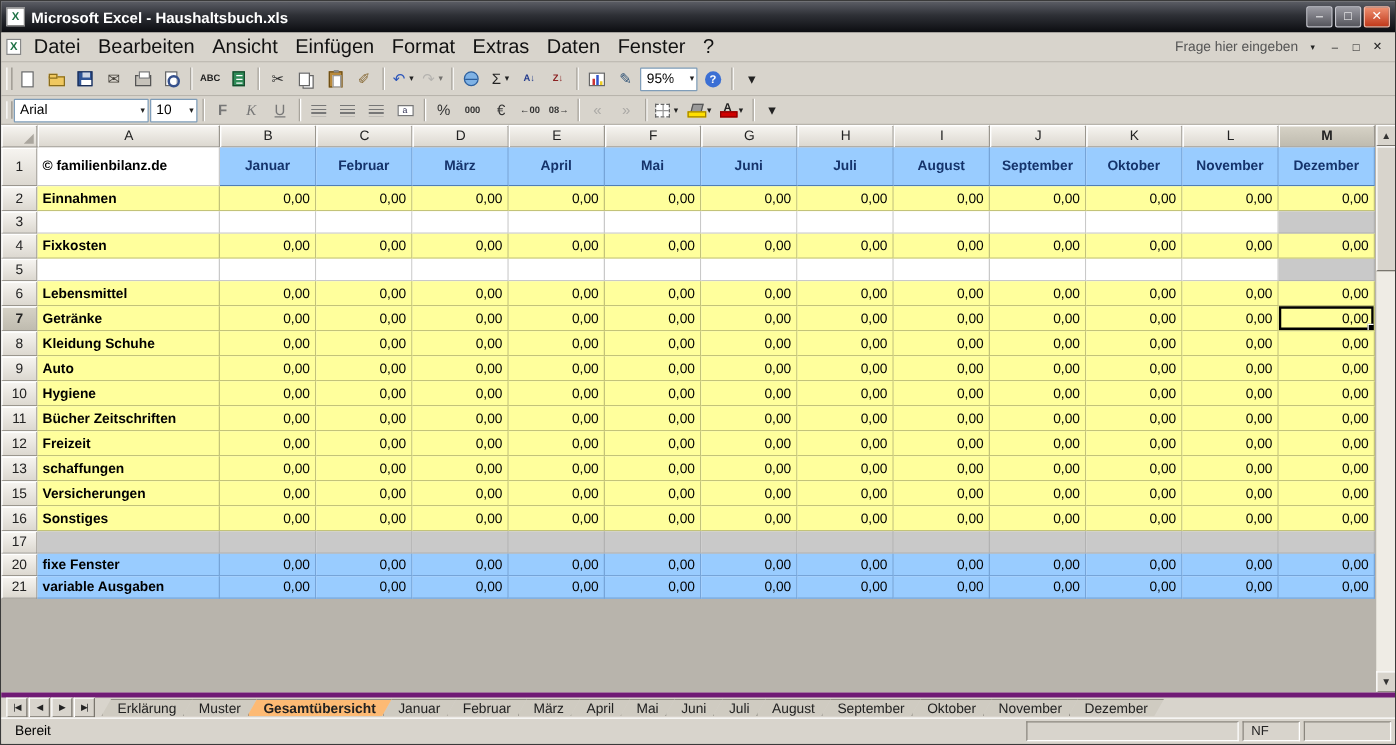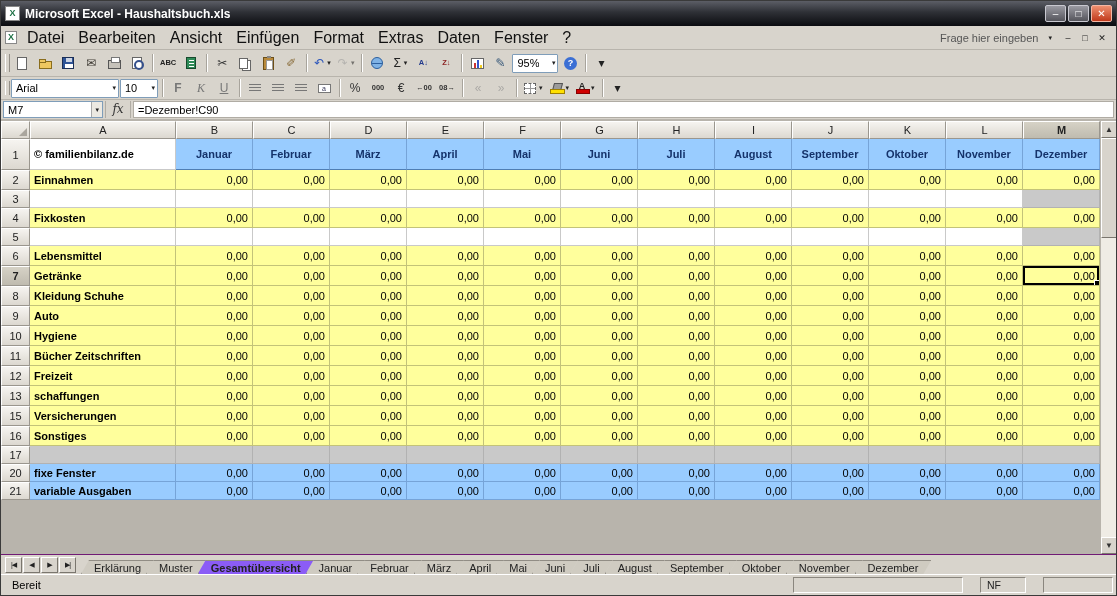--- a/index.html
+++ b/index.html
@@ -112,30 +112,30 @@
   td.selected::after{content:"";position:absolute;right:0;bottom:0;width:4px;height:4px;background:#000;border-left:1px solid #fff;border-top:1px solid #fff}
 
   
   .vscroll{width:17px;flex:0 0 17px;background:#efece5;display:flex;flex-direction:column;border-left:1px solid #b8b4ac;margin-left:auto}
   .scroll-btn{height:17px;flex:0 0 17px;background:#d8d4cc;border:1px solid #fff;border-right-color:#7a766e;border-bottom-color:#7a766e;
     font-size:8px;display:flex;align-items:center;justify-content:center;color:#333}
   .scroll-thumb{height:100px;flex:0 0 100px;background:#d8d4cc;border:1px solid #fff;border-right-color:#7a766e;border-bottom-color:#7a766e}
   .scroll-track{flex:1}
 
   
-  .tabbar{height:20px;flex:0 0 20px;display:flex;align-items:flex-end;background:#d8d4cc;border-top:1px solid #701a75;padding-left:3px;overflow:hidden}
+  .tabbar{height:20px;flex:0 0 20px;display:flex;align-items:center;background:#d8d4cc;border-top:4px solid #701a75;padding-left:3px;overflow:hidden}
   .tab-nav{display:flex;align-items:center;gap:1px;padding:1px 5px 1px 1px}
   .nav-btn{width:17px;height:16px;background:#d8d4cc;border:1px solid #fff;border-right-color:#7a766e;border-bottom-color:#7a766e;
     font-size:7px;display:flex;align-items:center;justify-content:center;color:#222;letter-spacing:-1px}
   .tabs{display:flex;align-items:stretch}
   .tab{position:relative;margin-left:-8px;padding:2px 13px 0;font-size:11px;display:flex;align-items:center;white-space:nowrap;
     background:#cfcbc1;color:#222;clip-path:polygon(8px 0,100% 0,calc(100% - 8px) 100%,0 100%);
     box-shadow:inset 0 1px 0 #918d85,inset 1px 0 0 #918d85}
   .tabs .tab:first-child{margin-left:0}
-  .tab.active{background:#8b5cf6;font-weight:bold;z-index:3}
+  .tab.active{background:#fdba74;font-weight:bold;z-index:3}
 
   
   .statusbar{height:21px;flex:0 0 21px;display:flex;align-items:center;background:#d8d4cc;border-top:1px solid #fff;padding:1px 3px;gap:3px;font-size:11px}
   .status-msg{padding:0 8px}
   .status-fill{flex:1}
   .status-panel{height:16px;border:1px solid;border-color:#8a867e #fff #fff #8a867e;padding:0 6px;display:flex;align-items:center;min-width:34px;font-size:10.5px;color:#222}
 </style>
 </head>
 <body>
 
@@ -328,28 +328,20 @@
           <span class="cssic ic-font-color" data-name="font-color-icon"></span>
           <span class="caret" data-name="dropdown-caret-icon">▾</span>
         </span>
         <span class="tb-sep" data-name="toolbar-separator"></span>
         <span class="tb-btn" data-name="toolbar-options-button">
           <span class="glyph" data-name="chevron-down-icon" style="color: rgb(34, 34, 34);">▾</span>
         </span>
       </span>
   </div>
 
-  <div class="formulabar" data-name="formula-bar">
-    <span class="namebox" data-name="name-box">
-      <span data-name="name-box-value">M7</span>
-      <span class="caret" data-name="name-box-dropdown-icon">▾</span>
-    </span>
-    <span class="fx" data-name="insert-function-button">fx</span>
-    <span class="formula-field" data-name="formula-input">=Dezember!C90</span>
-  </div>
 
   <div class="grid-wrap" data-name="worksheet-area">
     <table class="sheet" data-name="sheet-grid">
         <colgroup>
           <col style="width: 29px;">
           <col style="width: 146px;">
           <col style="width: 77px;">
           <col style="width: 77px;">
           <col style="width: 77px;">
           <col style="width: 77px;">
@@ -701,20 +693,20 @@
         <span class="tab" data-name="sheet-tab-september">September</span>
         <span class="tab" data-name="sheet-tab-oktober">Oktober</span>
         <span class="tab" data-name="sheet-tab-november">November</span>
         <span class="tab" data-name="sheet-tab-dezember">Dezember</span>
       </span>
   </div>
 
   <div class="statusbar" data-name="status-bar">
     <span class="status-msg" data-name="status-message">Bereit</span>
     <span class="status-fill" data-name="status-spacer"></span>
-    <span style="display:flex;gap:17px" data-name="status-panels">
+    <span style="display:flex;gap:3px" data-name="status-panels">
         <span class="status-panel" data-name="status-panel-0" style="width: 170px;"></span>
         <span class="status-panel" data-name="status-panel-nf" style="width: 46px;">NF</span>
         <span class="status-panel" data-name="status-panel-2" style="width: 70px;"></span>
       </span>
   </div>
 
 </div>
 
 </body></html>

